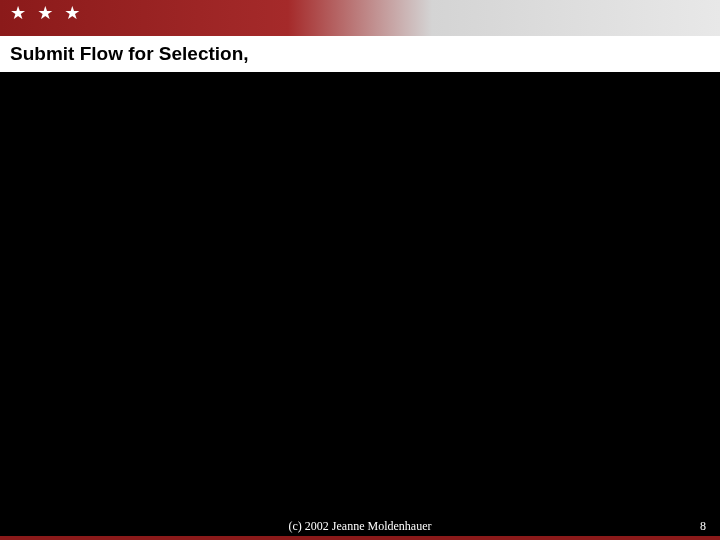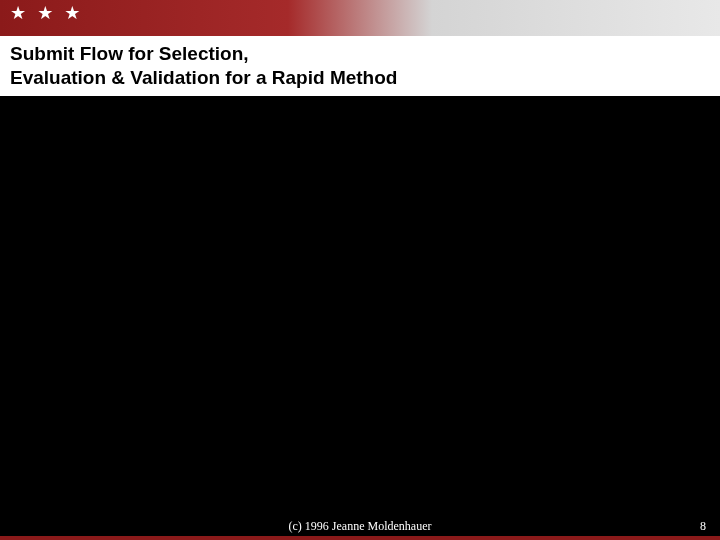--- a/index.html
+++ b/index.html
@@ -103,21 +103,20 @@
 </style>
 </head>
 <body>
 
 <div class="header-banner">
   <div class="stars">★ ★ ★</div>
 </div>
 
 <div class="title">
   <span>Submit Flow for Selection,</span><br>
-  <span>Evaluation &amp; Validation for a Rapid Method</span>
 </div>
 
 <div class="diagram">
 
   <div class="box" style="left:62px; top:35px; width:196px; height:46px;">Is current compendial or industry standard method meeting all of your company's needs?</div>
 
   <span class="label" style="left:280px; top:26px;">Yes</span>
 
   <div class="box" style="left:368px; top:35px; width:180px; height:22px;">Continue using existing method</div>
 
@@ -165,16 +164,16 @@
 
   <div class="line-v" style="left:630px; top:250px; height:42px;"></div>
   <div class="arrow down" style="left:626px; top:286px;"></div>
 
   <div class="line-h" style="left:468px; top:302px; width:66px;"></div>
   <div class="arrow right" style="left:462px; top:298px;"></div>
 
 </div>
 
 <div class="footer">
-  <div class="copyright">(c) 1996 Jeanne Moldenhauer</div>
+  <div class="copyright">(c) 2002 Jeanne Moldenhauer</div>
   <div class="pagenum">8</div>
 </div>
 <div class="footer-stripe"></div>
 
 </body></html>

